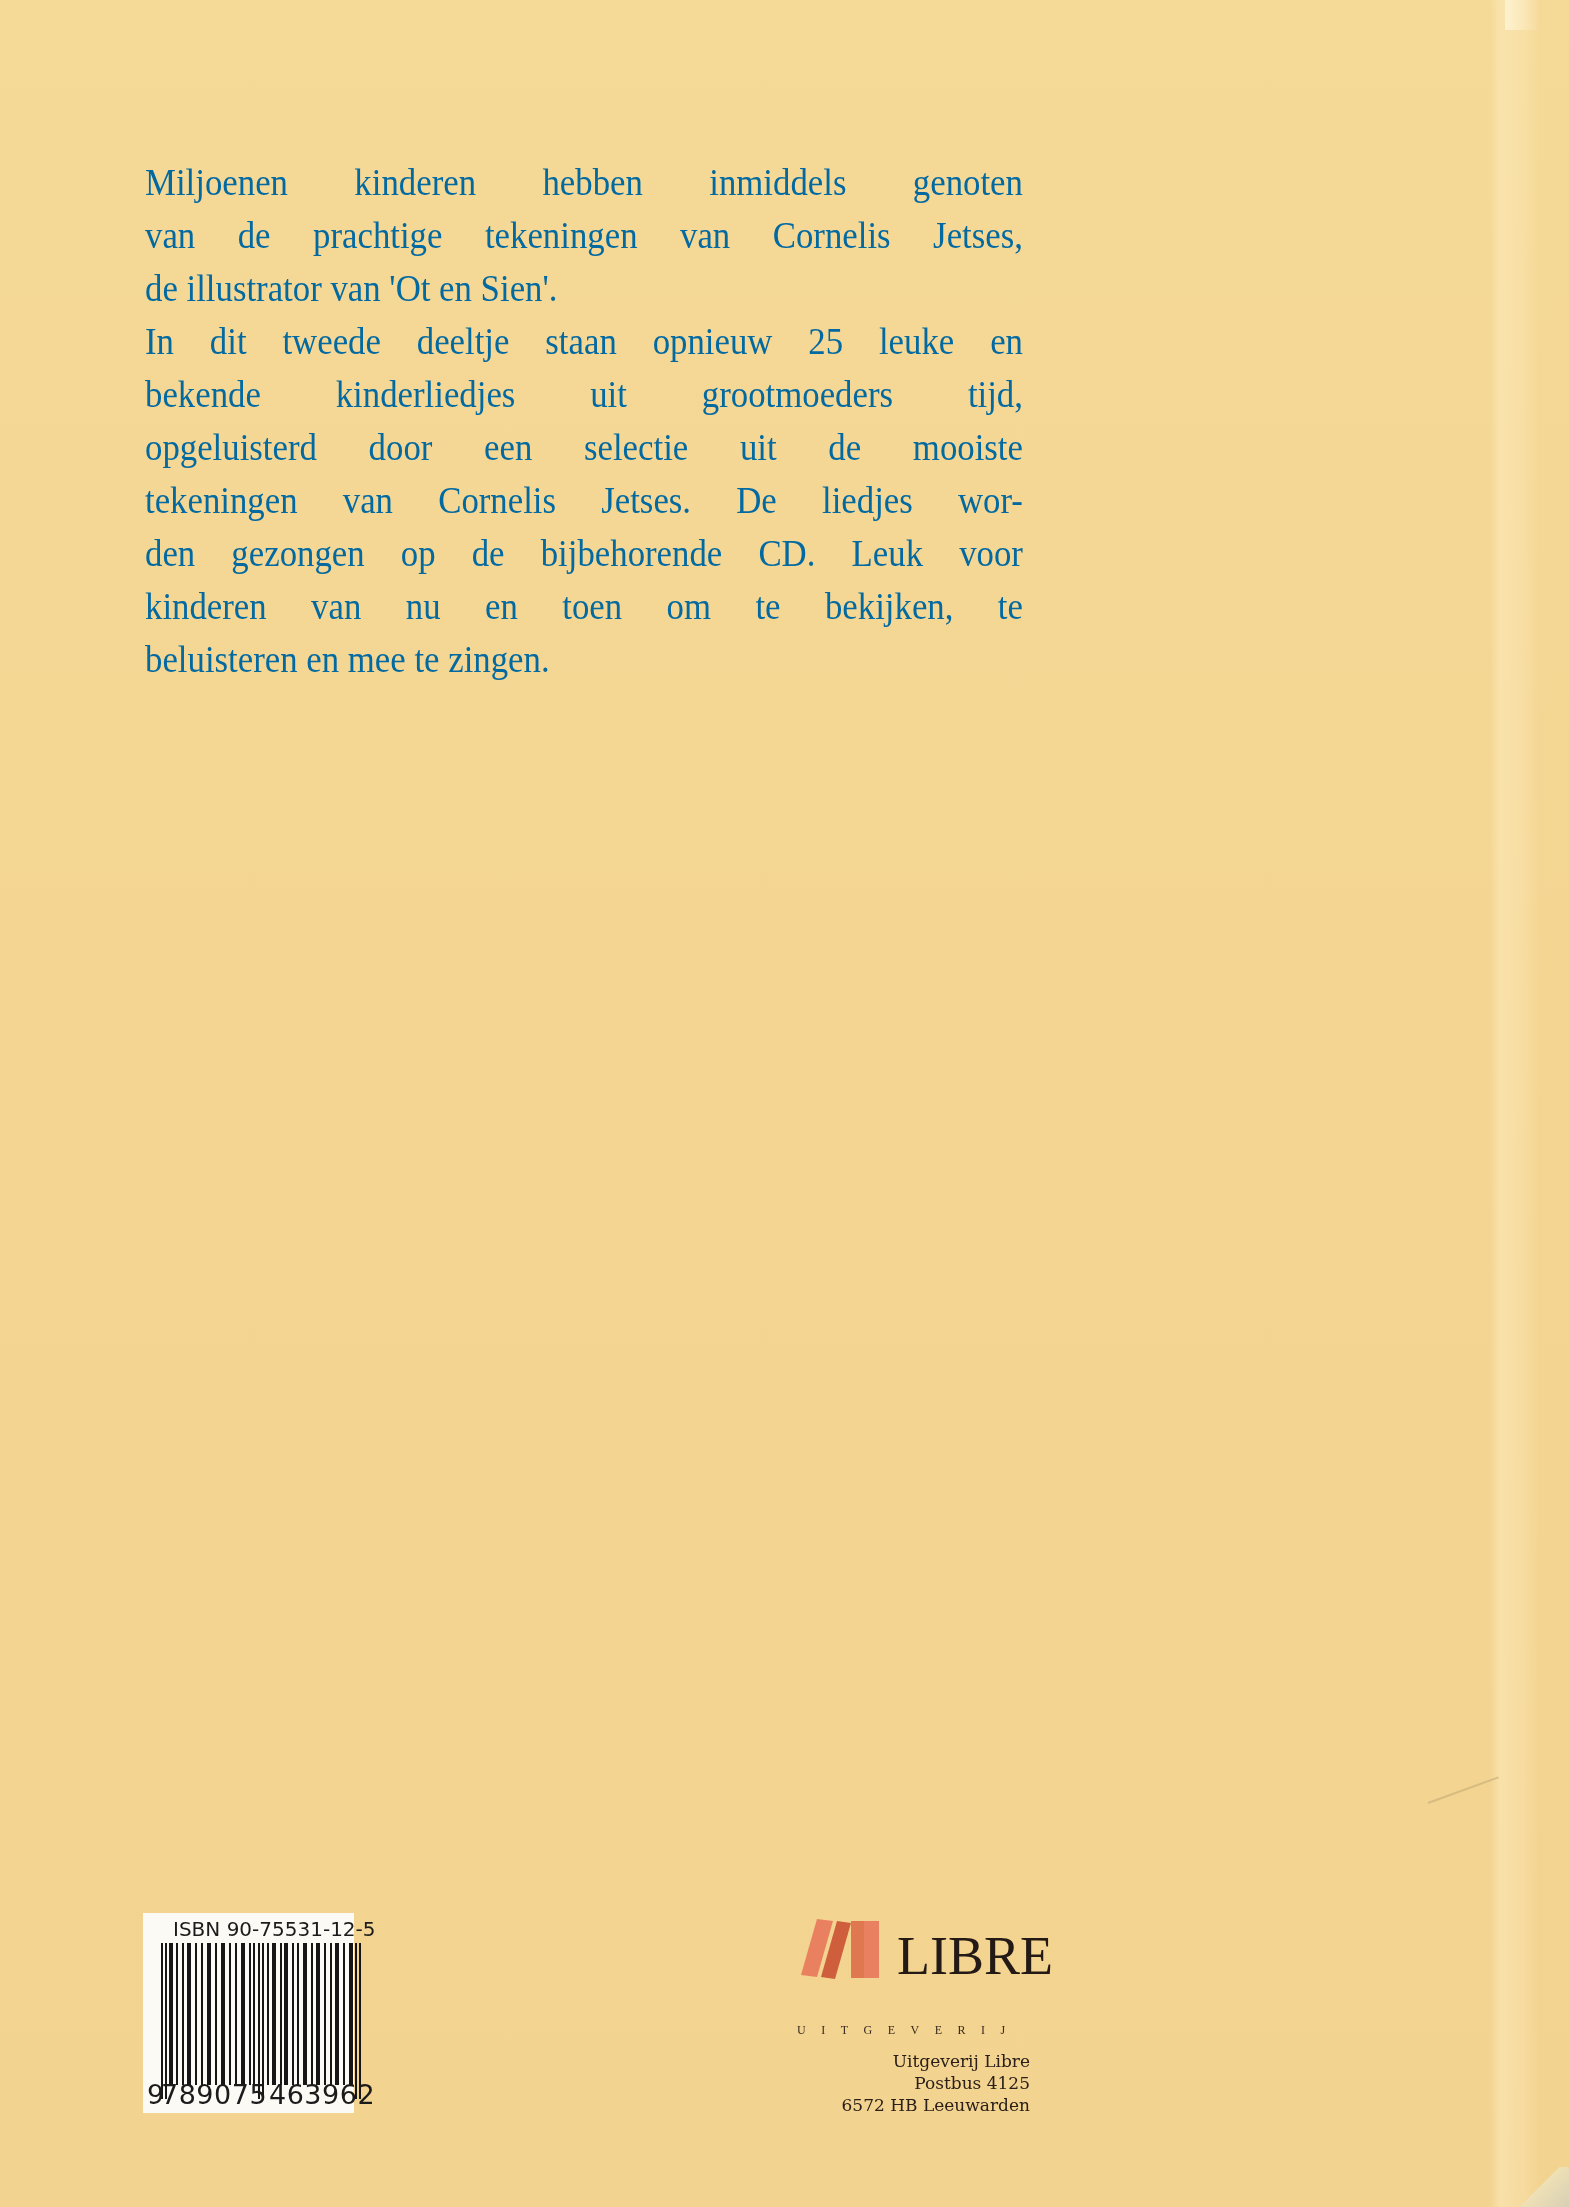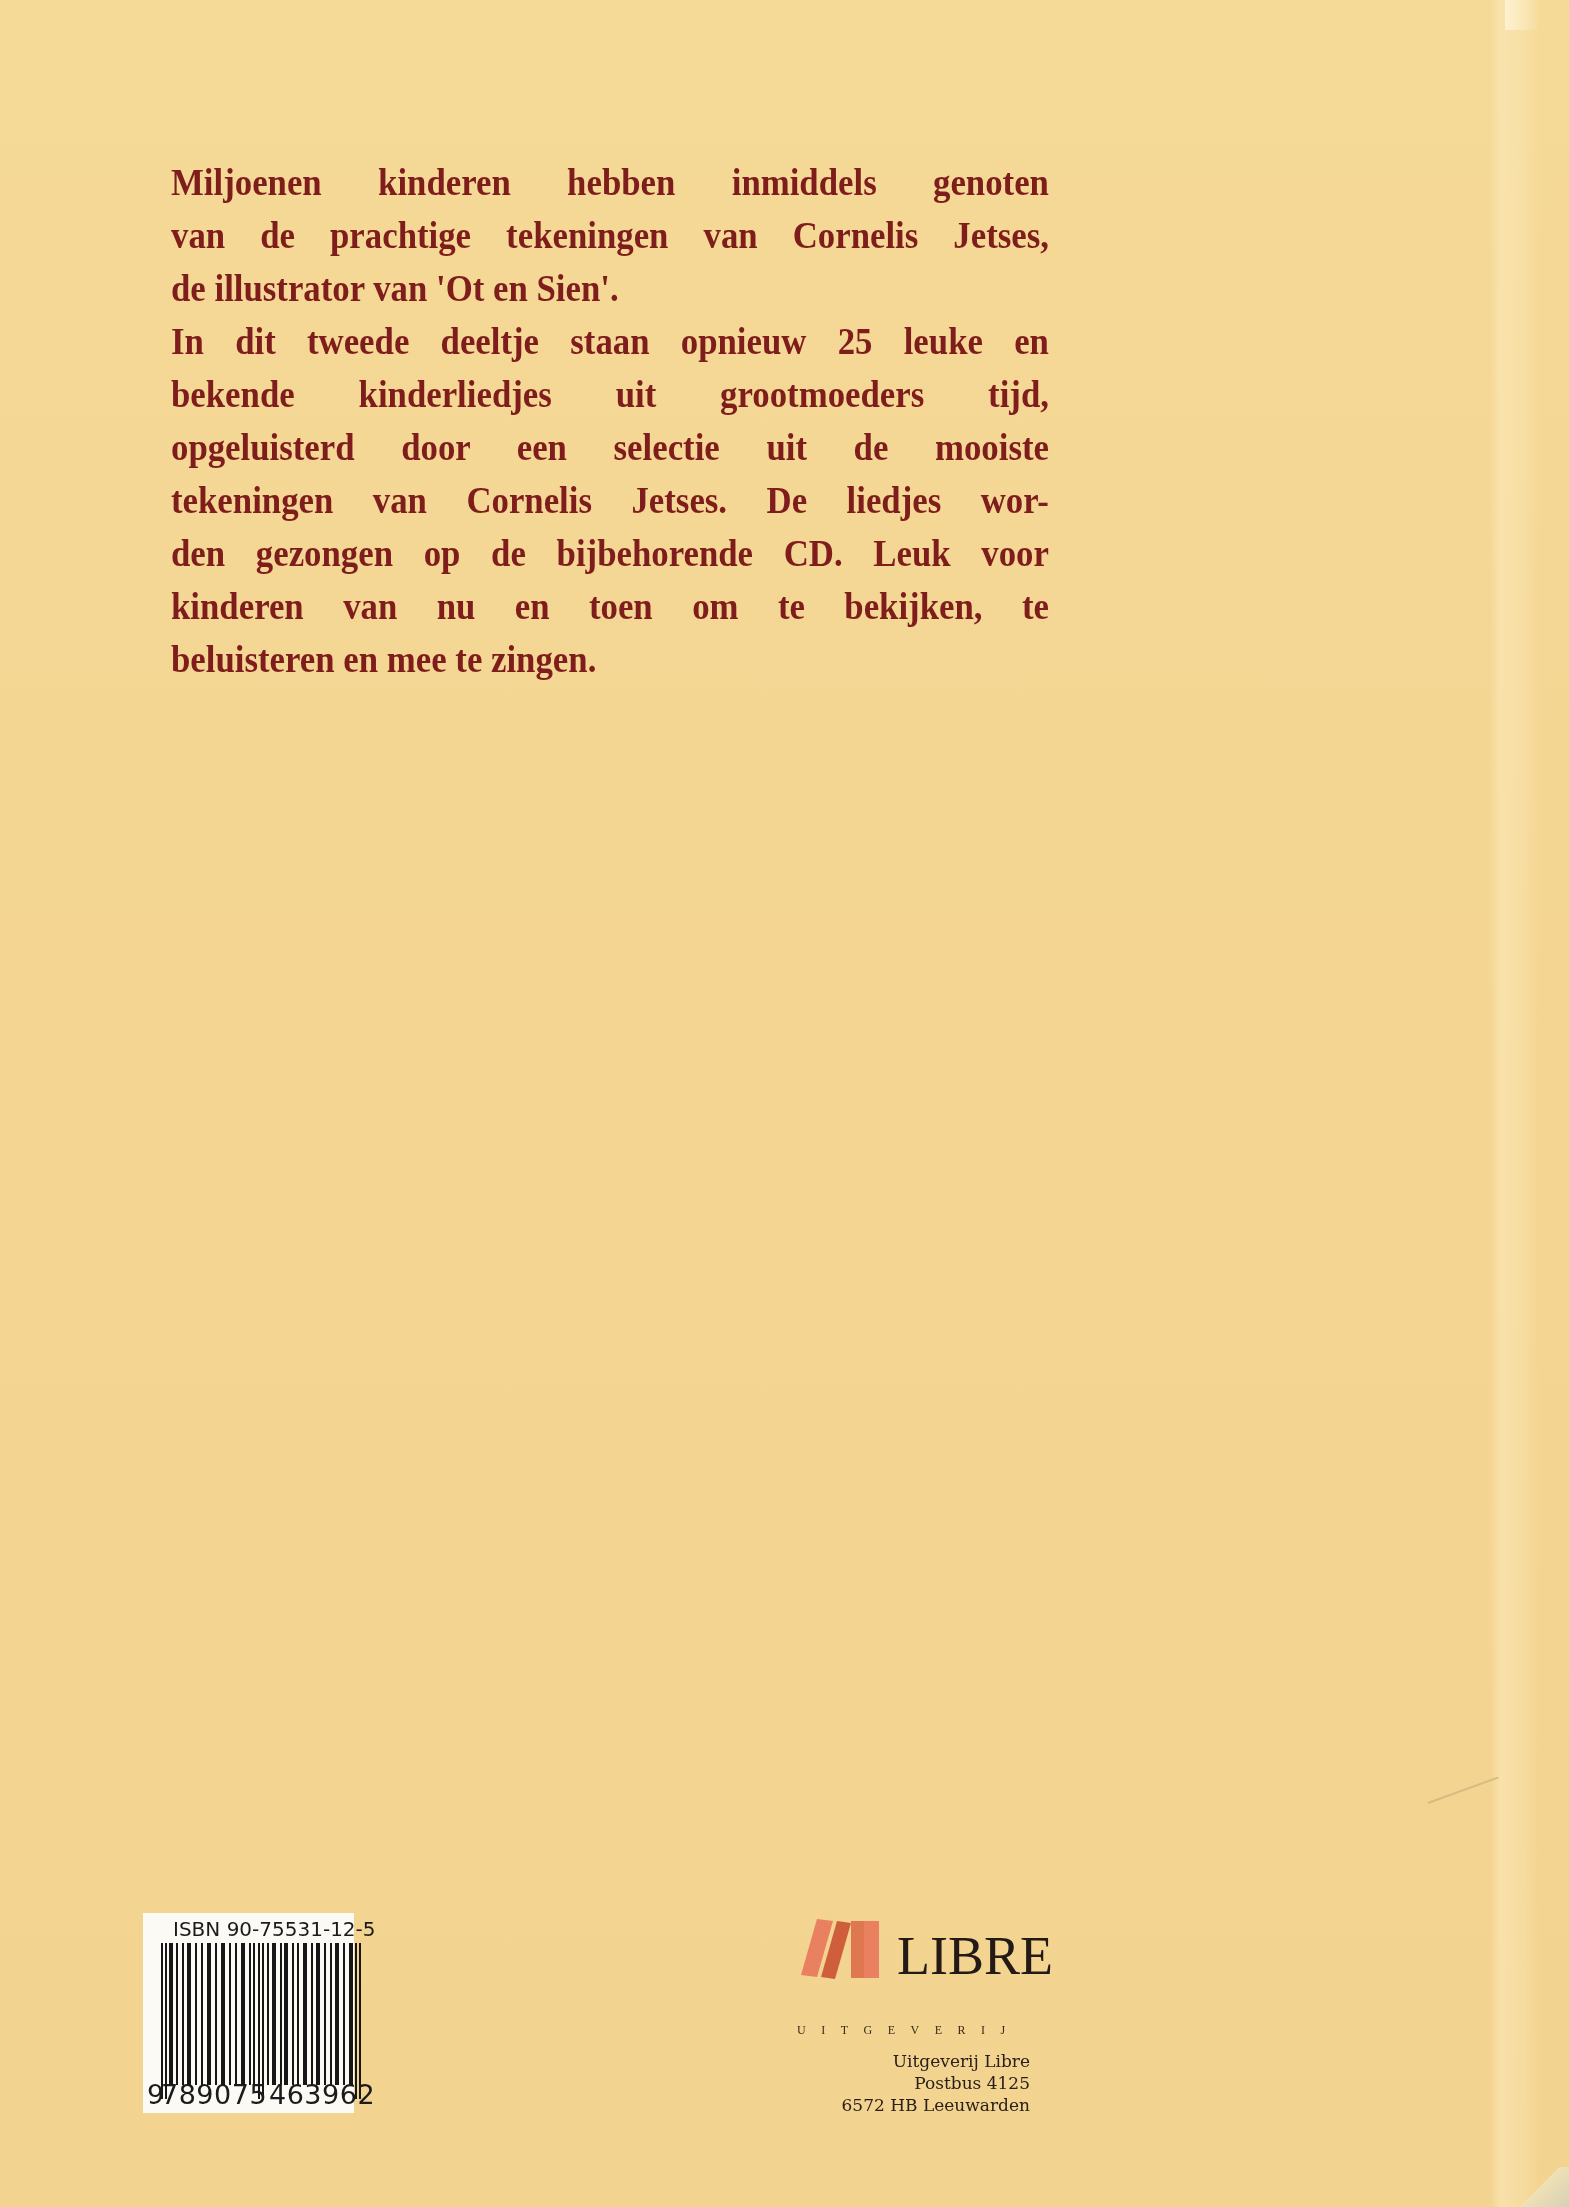--- a/index.html
+++ b/index.html
@@ -22,26 +22,26 @@
   .corner-wear {
     position: absolute; right: 0; bottom: 0; width: 60px; height: 40px;
     background: linear-gradient(135deg, rgba(0,0,0,0) 50%, #efe1b5 51%, #d8cfb5 100%);
   }
   .scratch {
     position: absolute; left: 1428px; top: 1802px; width: 75px; height: 2px;
     background: #c9b27a; transform: rotate(-20deg); transform-origin: left center;
     opacity: 0.7;
   }
   .blurb {
-    position: absolute; left: 171px; top: 156px; width: 878px;
+    position: absolute; left: 145px; top: 156px; width: 878px;
     font-family: "Liberation Serif", "DejaVu Serif", serif;
-    font-weight: bold;
+    font-weight: normal;
     font-size: 37px;
     line-height: 53px;
-    color: #7f1d1d;
+    color: #0369a1;
     letter-spacing: 0px;
   }
   .blurb .line {
     display: block;
     text-align: justify;
     text-align-last: justify;
     white-space: nowrap;
     height: 53px;
     transform: scaleX(0.94);
     transform-origin: left center;

